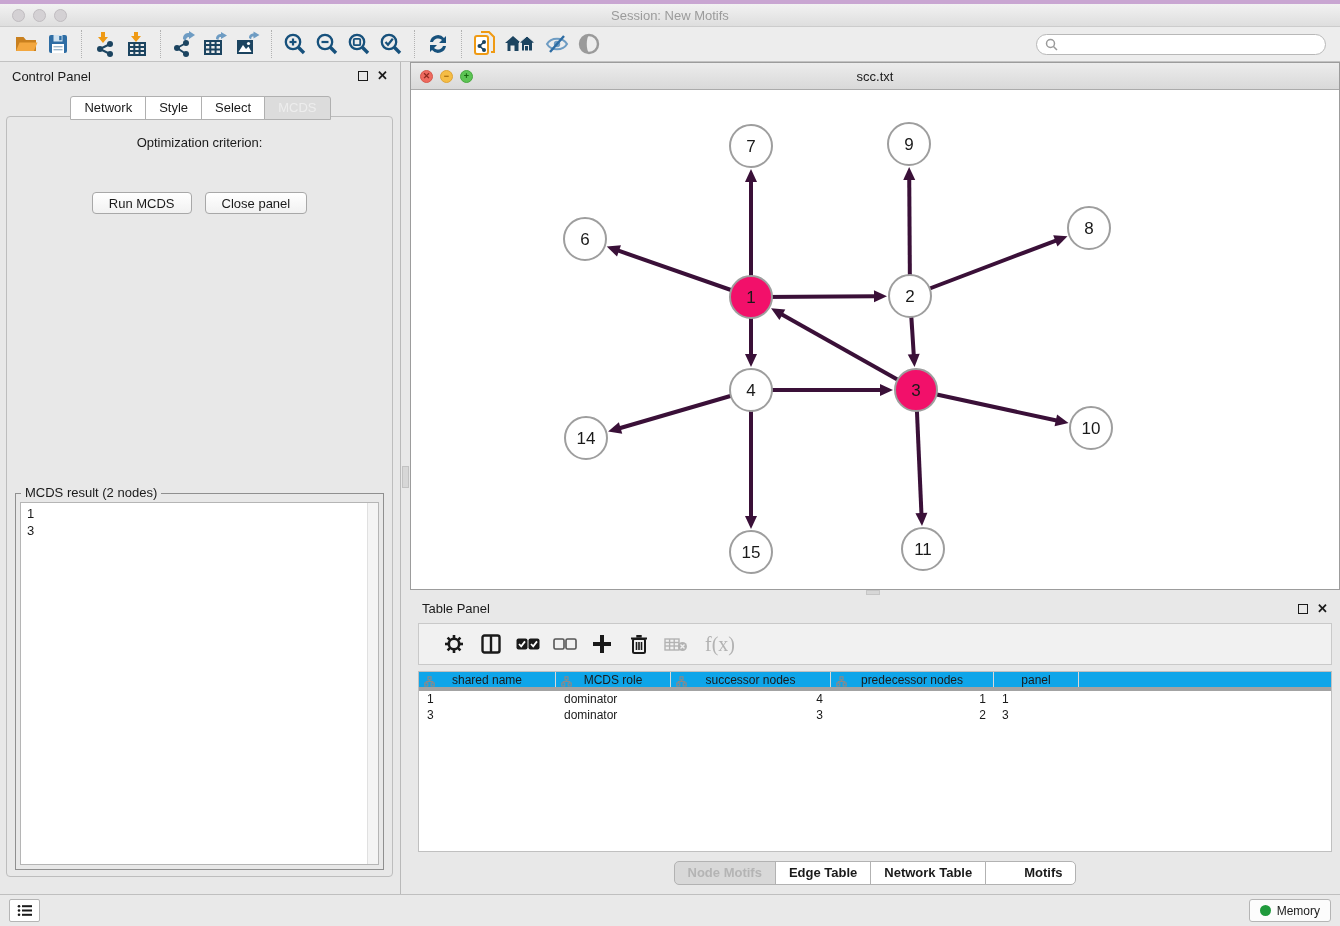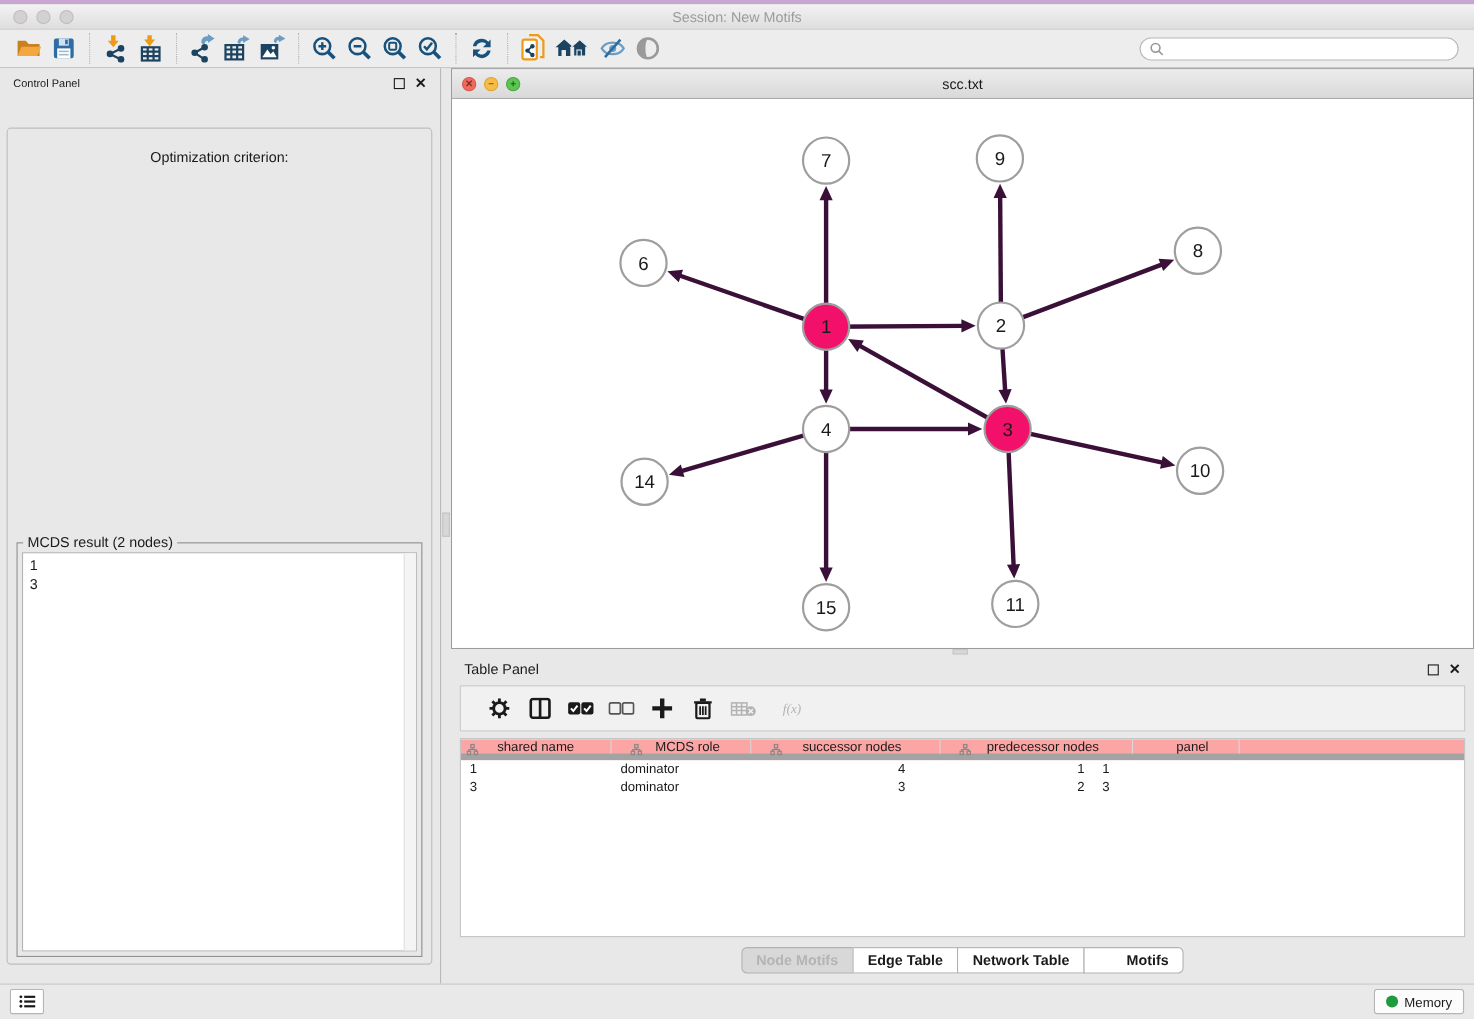--- a/index.html
+++ b/index.html
@@ -19,21 +19,21 @@
   .tb-sep { width:0; height:28px; border-left:1px dotted #b2b2b2; margin:0 7px; }
   .search-box { margin-left:auto; margin-right:4px; width:290px; height:21px; background:#fff; border:1px solid #b8b8b8; border-radius:11px; display:flex; align-items:center; padding:0 8px; gap:5px; }
   .search-box input { border:none; outline:none; flex:1; font-size:12px; font-family:"Liberation Sans",sans-serif; background:transparent; }
 
   
   .main { display:flex; height:832px; }
 
   
   .control-panel { width:400px; position:relative; background:#e8e8e8; flex:none; }
   .cp-header { height:28px; display:flex; align-items:center; padding:0 12px; gap:10px; }
-  .cp-title { font-size:10px; color:#1a1a1a; }
+  .cp-title { font-size:13px; color:#1a1a1a; }
   .panel-btns { margin-left:auto; display:flex; gap:9px; align-items:center; }
   .float-icon { width:10px; height:10px; border:1.6px solid #1a1a1a; display:inline-block; }
   .close-icon { font-size:13px; font-weight:bold; color:#1a1a1a; line-height:10px; }
   .cp-tabs { display:flex; justify-content:center; position:relative; z-index:2; margin-top:6px; }
   .cp-tab { background:#fff; border:1px solid #b0b0b0; border-bottom:1px solid #b0b0b0; padding:3px 13px 4px; font-size:13px; margin-right:-1px; }
   .cp-tab:first-child { border-radius:3px 0 0 0; }
   .cp-tab.disabled-active { background:#dcdcdc; color:#ededed; border-radius:0 3px 0 0; }
   .cp-content { position:absolute; left:6px; right:7px; top:55px; bottom:17px; border:1px solid #bdbdbd; border-radius:4px; background:#e8e8e8; margin-top:-1px; }
   .opt-label { position:absolute; top:18px; left:0; right:0; text-align:center; font-size:13px; }
   .criterion-select { position:absolute; top:42px; left:38px; width:310px; height:22px; background:#fff; border:1px solid #a8a8a8; border-radius:4px; display:flex; align-items:center; padding:0 6px 0 10px; font-size:13px; }
@@ -69,23 +69,23 @@
   .nw-canvas { flex:1; background:#fff; position:relative; overflow:hidden; }
 
   .h-divider { height:6px; background:#e8e8e8; position:relative; flex:none; }
   .h-divider .handle { position:absolute; left:456px; top:0px; width:14px; height:5px; background:#d7d7d7; border:1px solid #c6c6c6; }
 
   
   .table-panel { flex:1; display:flex; flex-direction:column; background:#e8e8e8; min-height:0; }
   .tp-header { height:25px; display:flex; align-items:center; padding:0 12px; gap:10px; flex:none; }
   .tp-toolbar { margin:2px 8px 0; height:42px; background:#f1f1f1; border:1px solid #c9c9c9; display:flex; align-items:center; padding:0 16px; gap:0; flex:none; }
   .tpt-btn { width:37px; height:34px; display:flex; align-items:center; justify-content:center; }
-  .fx-label { font-family:"Liberation Serif", serif; font-style:italic; font-size:12px; color:#b3b3b3; }
+  .fx-label { font-family:"Liberation Serif", serif; font-size:20px; color:#b3b3b3; }
   .tp-table { margin:6px 8px 0; background:#fff; border:1px solid #c0c0c0; height:181px; overflow:hidden; flex:none; }
-  .tp-thead { display:flex; height:19px; background:#fca5a5; border-bottom:6px solid #a3a3a3;gap:12px; }
+  .tp-thead { display:flex; height:19px; background:#0ea5e9; border-bottom:4px solid #a3a3a3; }
   .th { position:relative; display:flex; align-items:center; justify-content:center; font-size:12px; border-right:1px solid #d8d8d8; flex:none; }
   .th .tree-ic { position:absolute; left:5px; top:4px; }
   .th-fill { flex:1; }
   .tr { display:flex; height:16px; align-items:center; }
   .td { font-size:12px; padding:0 8px; flex:none; overflow:hidden; white-space:nowrap; }
   .tp-tabs { margin-top:9px; display:flex; justify-content:center; flex:none; }
   .tp-tab { border:1px solid #b2b2b2; background:#fff; padding:3px 13px 4px; font-size:13px; font-weight:bold; margin-left:-1px; color:#1a1a1a; }
   .tp-tab.first { border-radius:5px 0 0 5px; margin-left:0; }
   .tp-tab.last { border-radius:0 5px 5px 0;padding-left:38px; }
   .tp-tab.active { background:#d8d8d8; color:#b4b4b4; }
@@ -262,22 +262,32 @@
 <div class="main">
 
   <div class="control-panel">
     <div class="cp-header">
       <span class="cp-title">Control Panel</span>
       <span class="panel-btns">
         <span class="float-icon"></span>
         <span class="close-icon">✕</span>
       </span>
     </div>
+    <div class="cp-tabs">
+      <span class="cp-tab">Network</span>
+      <span class="cp-tab">Style</span>
+      <span class="cp-tab">Select</span>
+      <span class="cp-tab disabled-active">MCDS</span>
+    </div>
     <div class="cp-content">
       <div class="opt-label">Optimization criterion:</div>
+      <div class="cp-buttons">
+        <div class="btn">Run MCDS</div>
+        <div class="btn">Close panel</div>
+      </div>
       <div class="result-box">
         <span class="result-legend">MCDS result (2 nodes)</span>
         <div class="result-text-area">
           <div class="result-text">1
 3</div>
           <div class="result-scroll"></div>
         </div>
       </div>
     </div>
   </div>

